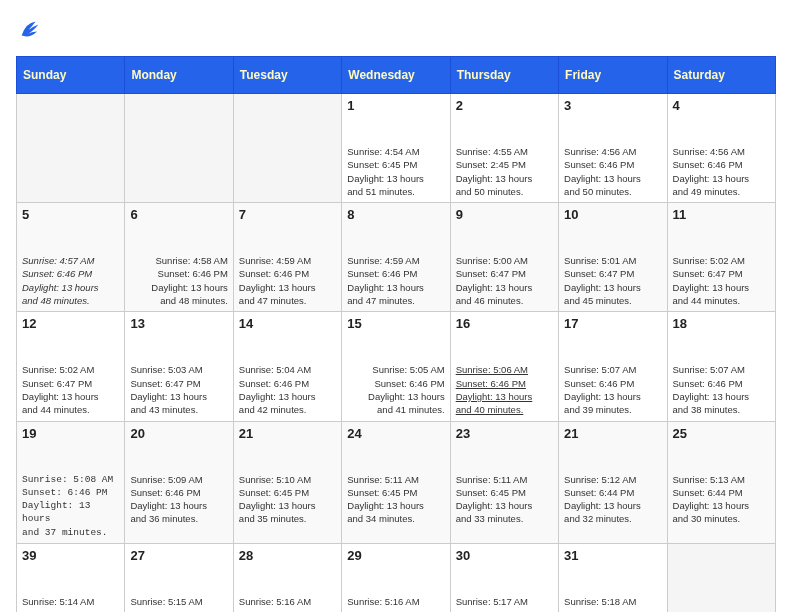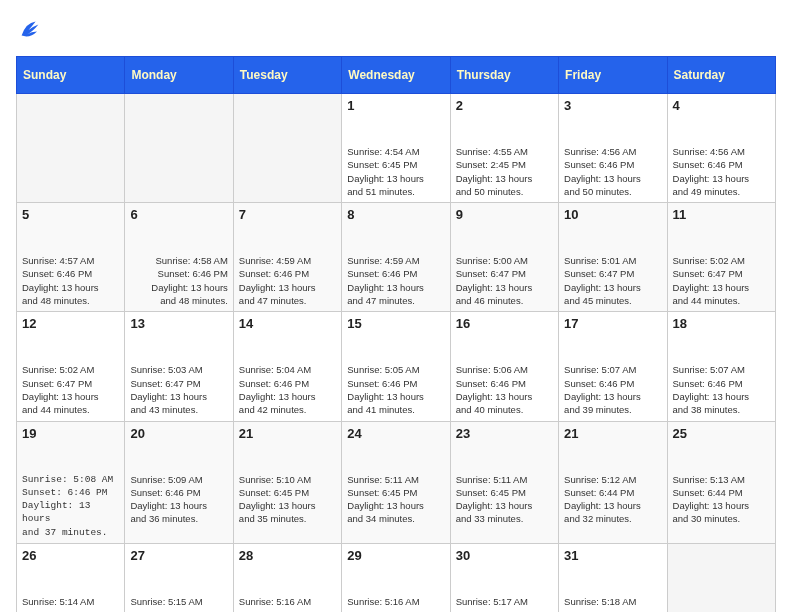--- a/index.html
+++ b/index.html
@@ -146,21 +146,21 @@
           <div class="day-num">4</div>
           <div class="day-info" style="white-space: pre-line;">Sunrise: 4:56 AM
 Sunset: 6:46 PM
 Daylight: 13 hours
 and 49 minutes.</div>
         </td>
       </tr>
       <tr>
         <td>
           <div class="day-num">5</div>
-          <div class="day-info" style="white-space: pre-line;">Sunrise: 4:57 AM
+          <div class="day-info" style="white-space: pre-line; font-style: italic;">Sunrise: 4:57 AM
 Sunset: 6:46 PM
 Daylight: 13 hours
 and 48 minutes.</div>
         </td>
         <td>
           <div class="day-num">6</div>
           <div class="day-info" style="white-space: pre-line; text-align: right;">Sunrise: 4:58 AM
 Sunset: 6:46 PM
 Daylight: 13 hours
 and 48 minutes.</div>
@@ -218,28 +218,28 @@
         </td>
         <td>
           <div class="day-num">14</div>
           <div class="day-info" style="white-space: pre-line;">Sunrise: 5:04 AM
 Sunset: 6:46 PM
 Daylight: 13 hours
 and 42 minutes.</div>
         </td>
         <td>
           <div class="day-num">15</div>
-          <div class="day-info" style="white-space: pre-line;">Sunrise: 5:05 AM
+          <div class="day-info" style="white-space: pre-line; text-align: right;">Sunrise: 5:05 AM
 Sunset: 6:46 PM
 Daylight: 13 hours
 and 41 minutes.</div>
         </td>
         <td>
           <div class="day-num">16</div>
-          <div class="day-info" style="white-space: pre-line;">Sunrise: 5:06 AM
+          <div class="day-info" style="white-space: pre-line; text-decoration: underline;">Sunrise: 5:06 AM
 Sunset: 6:46 PM
 Daylight: 13 hours
 and 40 minutes.</div>
         </td>
         <td>
           <div class="day-num">17</div>
           <div class="day-info" style="white-space: pre-line;">Sunrise: 5:07 AM
 Sunset: 6:46 PM
 Daylight: 13 hours
 and 39 minutes.</div>
@@ -298,21 +298,21 @@
         <td>
           <div class="day-num">25</div>
           <div class="day-info" style="white-space: pre-line;">Sunrise: 5:13 AM
 Sunset: 6:44 PM
 Daylight: 13 hours
 and 30 minutes.</div>
         </td>
       </tr>
       <tr>
         <td>
-          <div class="day-num">26</div>
+          <div class="day-num">39</div>
           <div class="day-info" style="white-space: pre-line;">Sunrise: 5:14 AM
 Sunset: 6:44 PM
 Daylight: 13 hours
 and 29 minutes.</div>
         </td>
         <td>
           <div class="day-num">27</div>
           <div class="day-info" style="white-space: pre-line;">Sunrise: 5:15 AM
 Sunset: 6:43 PM
 Daylight: 13 hours

